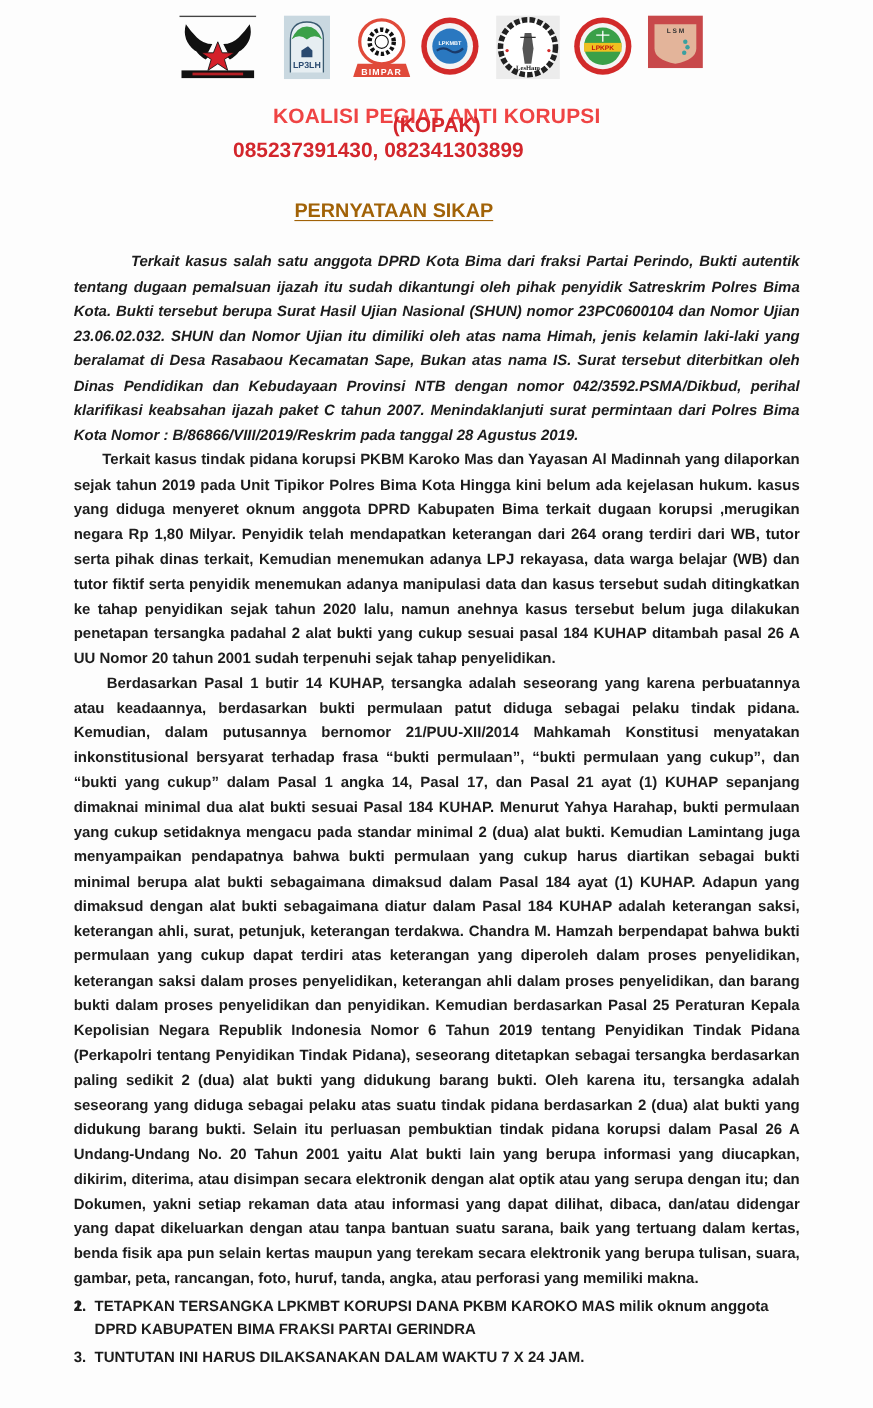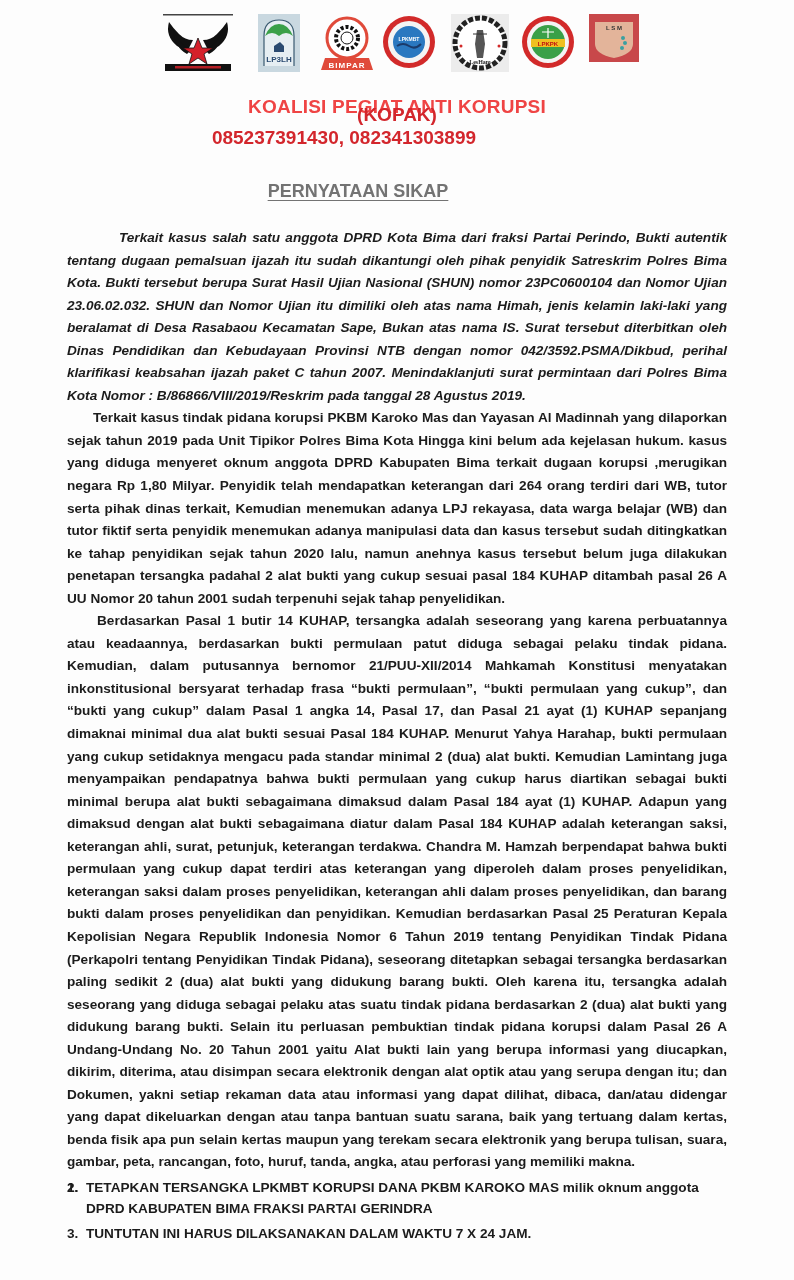--- a/index.html
+++ b/index.html
@@ -33,21 +33,21 @@
     }
     .org-phone {
       position: absolute; top: 127px; left: 0; width: 688px;
       text-align: center; color: #d3262c; font-weight: bold; font-size: 19px;
     }
 
     .title {
       position: absolute; top: 181px; left: 0; width: 716px;
       text-align: center; font-weight: bold; font-size: 18px;
       text-decoration: underline; text-underline-offset: 3px;
-      color: #737373;
+      color: #a16207;
     }
 
     .body-text {
       position: absolute; left: 67px; top: 227px; width: 660px;
       font-size: 13.6px; font-weight: bold; line-height: 22.55px;
       text-align: justify; color: #1c1c1c;
     }
     .body-text p { margin: 0; }
     .p1 { text-indent: 52px; font-style: italic; }
     .p2 { text-indent: 26px; }

